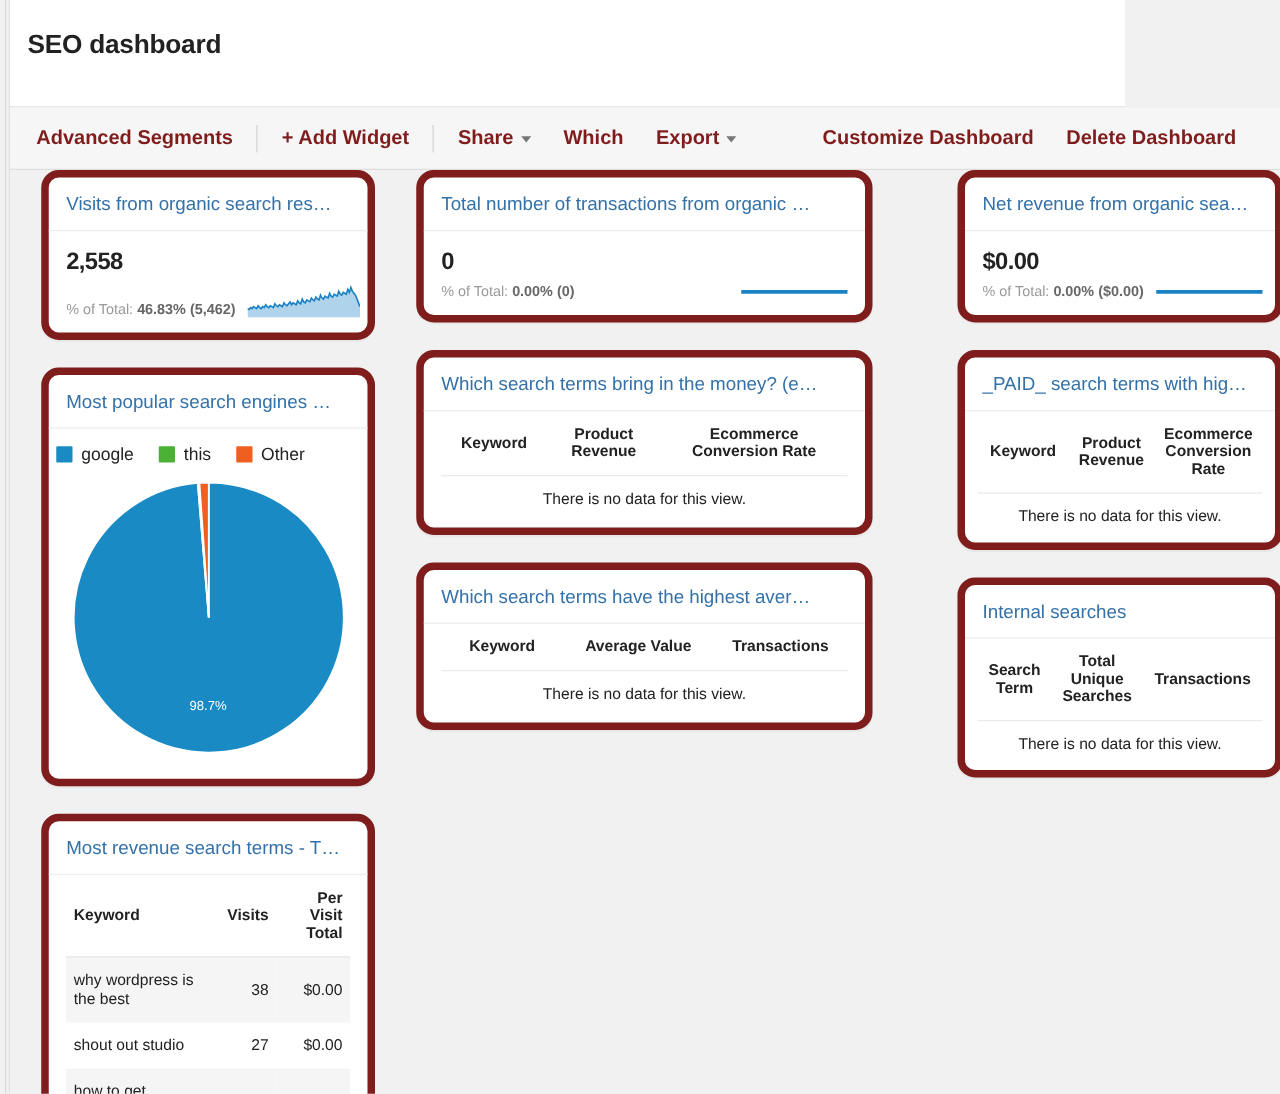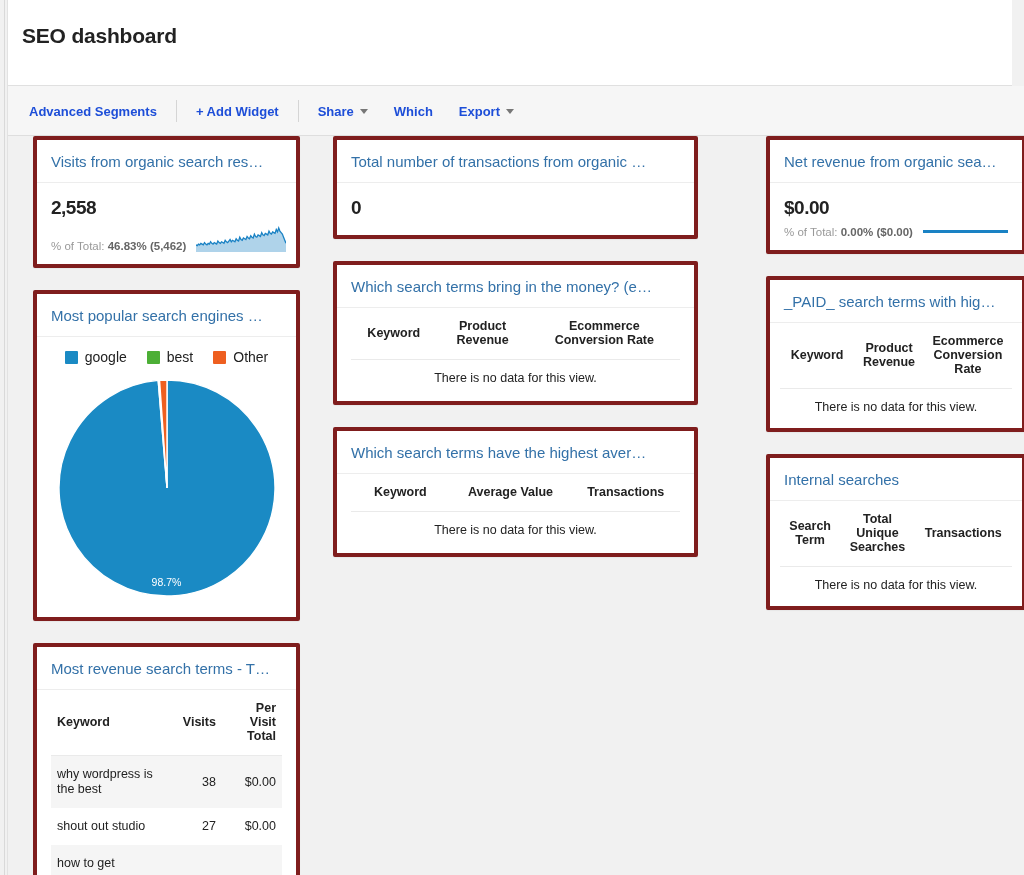--- a/index.html
+++ b/index.html
@@ -32,21 +32,21 @@
     position: absolute;
     left: 4px; top: 0;
     width: 1px; height: 875px;
     background: #d9d9d9;
   }
 
   
   .header {
     position: absolute;
     left: 8px; top: 0;
-    width: 1004px;
+    width: 892px;
     height: 86px;
     background: #ffffff;
     border-bottom: 1px solid #e0e0e0;
   }
   .header-title {
     position: absolute;
     left: 14px;
     top: 24px;
     font-size: 21px;
     font-weight: bold;
@@ -71,23 +71,23 @@
     align-items: center;
   }
   .toolbar-right {
     position: absolute;
     right: 22px; top: 0;
     height: 50px;
     display: flex;
     align-items: center;
   }
   .tb-item {
-    font-size: 13px;
+    font-size: 16px;
     font-weight: bold;
-    color: #1d4ed8;
+    color: #7f1d1d;
     padding: 6px 13px;
     white-space: nowrap;
     cursor: pointer;
     display: flex;
     align-items: center;
   }
   .tb-sep {
     width: 1px;
     height: 22px;
     background: #d5d5d5;
@@ -114,22 +114,22 @@
   .column {
     position: absolute;
     top: 0;
   }
   .col-1 { left: 25px;  width: 267px; }
   .col-2 { left: 325px; width: 365px; }
   .col-3 { left: 758px; width: 260px; }
 
   .widget {
     background: #ffffff;
-    border: 4px solid #7f1d1d;
-    border-radius: 2px;
+    border: 6px solid #7f1d1d;
+    border-radius: 14px;
     box-shadow: 0 1px 1px rgba(0,0,0,0.045);
     margin-bottom: 22px;
     position: relative;
   }
   .widget-title {
     font-size: 15px;
     color: #3371a8;
     padding: 13px 14px 11px 14px;
     white-space: nowrap;
     overflow: hidden;
@@ -166,21 +166,20 @@
     width: 85px; height: 3px;
     background: #1a82c4;
     margin-bottom: 5px;
     flex: none;
     margin-left: 10px;
   }
 
   
   .legend {
     display: flex;
-    justify-content: center;
     align-items: center;
     gap: 20px;
     padding: 12px 6px 4px 6px;
   }
   .legend-item {
     display: flex;
     align-items: center;
     font-size: 14px;
     color: #222222;
     cursor: pointer;
@@ -196,21 +195,21 @@
     justify-content: center;
     padding: 10px 0 20px 0;
     position: relative;
   }
   .pie-label {
     position: absolute;
     color: #ffffff;
     font-size: 10.5px;
     left: 0; right: 0;
     text-align: center;
-    bottom: 29px;
+    bottom: 52px;
     pointer-events: none;
   }
 
   
   table.gw {
     width: 100%;
     border-collapse: collapse;
     font-size: 12.5px;
   }
   table.gw th {
@@ -272,20 +271,28 @@
       <div class="tb-item">
         <span>Share</span>
         <span class="caret"></span>
       </div>
       <div class="tb-item">
         <span>Which</span>
       </div>
       <div class="tb-item">
         <span>Export</span>
         <span class="caret"></span>
+      </div>
+    </div>
+    <div class="toolbar-right">
+      <div class="tb-item">
+        <span>Customize Dashboard</span>
+      </div>
+      <div class="tb-item">
+        <span>Delete Dashboard</span>
       </div>
     </div>
   </div>
 
   <div class="board">
 
     <div class="column col-1">
 
       <div class="widget">
         <div class="widget-title">Visits from organic search res…</div>
@@ -308,21 +315,21 @@
 
       <div class="widget">
         <div class="widget-title">Most popular search engines …</div>
         <div class="legend">
           <div class="legend-item">
             <span class="swatch" id="sw0" style="background: rgb(26, 138, 196);"></span>
             <span>google</span>
           </div>
           <div class="legend-item">
             <span class="swatch" id="sw1" style="background: rgb(76, 175, 54);"></span>
-            <span>best</span>
+            <span>this</span>
           </div>
           <div class="legend-item">
             <span class="swatch" id="sw2" style="background: rgb(238, 95, 32);"></span>
             <span>Other</span>
           </div>
         </div>
         <div class="pie-wrap">
           <svg id="pie-svg" width="218" height="218" viewBox="0 0 218 218">
               <path d="M 109 109 L 109.00 1.00 A 108 108 0 1 1 100.19 1.36 Z" fill="#1a8ac4" stroke="#ffffff" stroke-width="1.4"></path>
               <path d="M 109 109 L 100.19 1.36 A 108 108 0 0 1 101.54 1.26 Z" fill="#4caf36" stroke="#ffffff" stroke-width="1.4"></path>
@@ -365,20 +372,27 @@
       </div>
 
     </div>
 
     <div class="column col-2">
 
       <div class="widget">
         <div class="widget-title">Total number of transactions from organic …</div>
         <div class="sc-body">
           <div class="sc-value">0</div>
+          <div class="sc-foot">
+            <div class="sc-total">
+              <span>% of Total:</span>
+              <b>0.00% (0)</b>
+            </div>
+            <div class="flatline"></div>
+          </div>
         </div>
       </div>
 
       <div class="widget">
         <div class="widget-title">Which search terms bring in the money? (e…</div>
         <div class="w-tbl-body">
           <table class="gw">
             <thead>
               <tr>
                 <th class="th-c" style="width:26%">Keyword</th>

